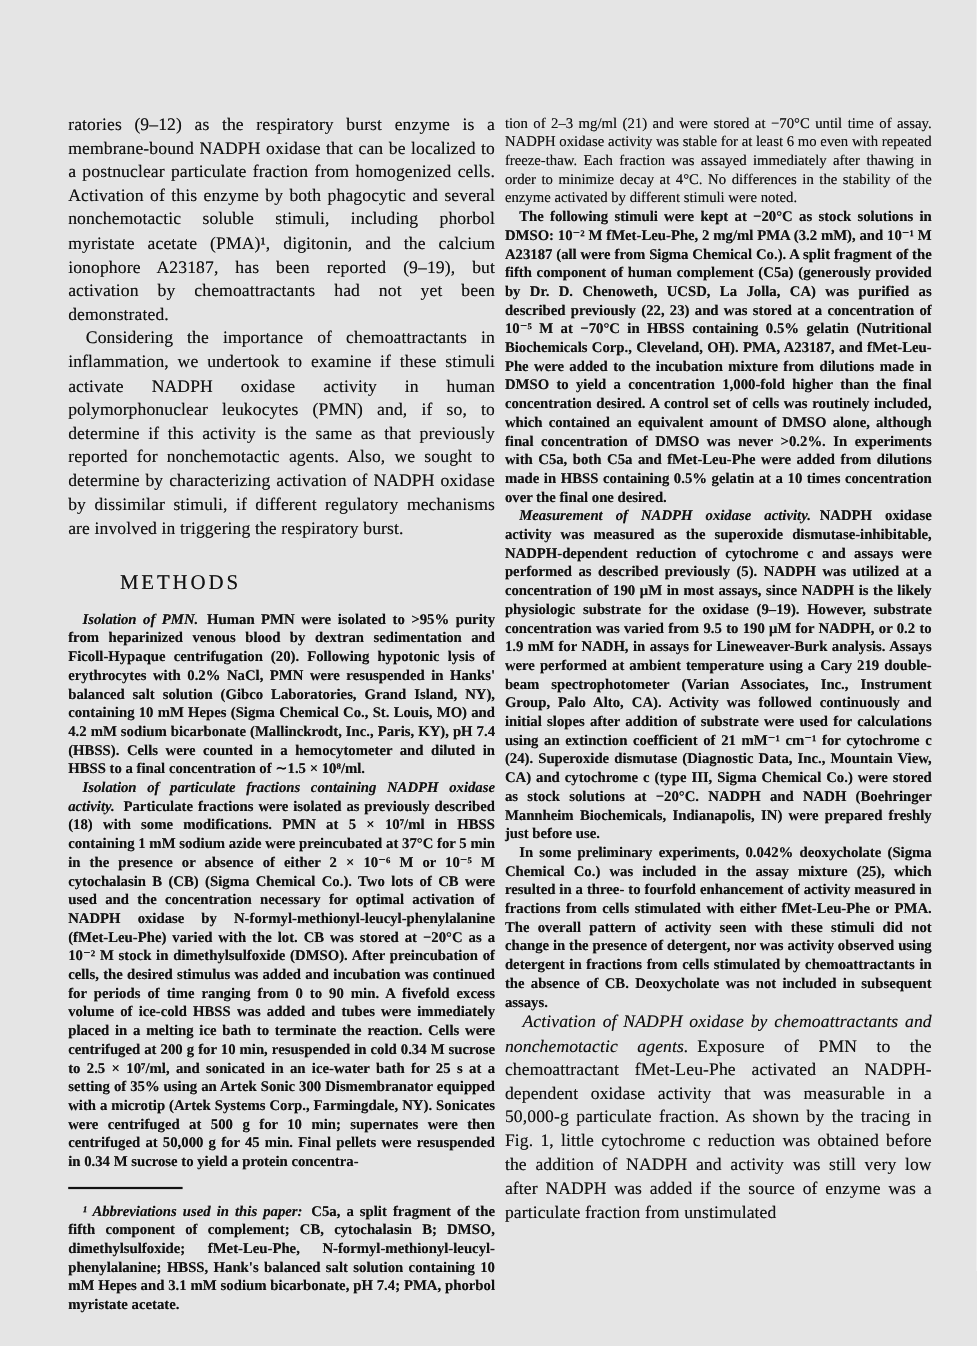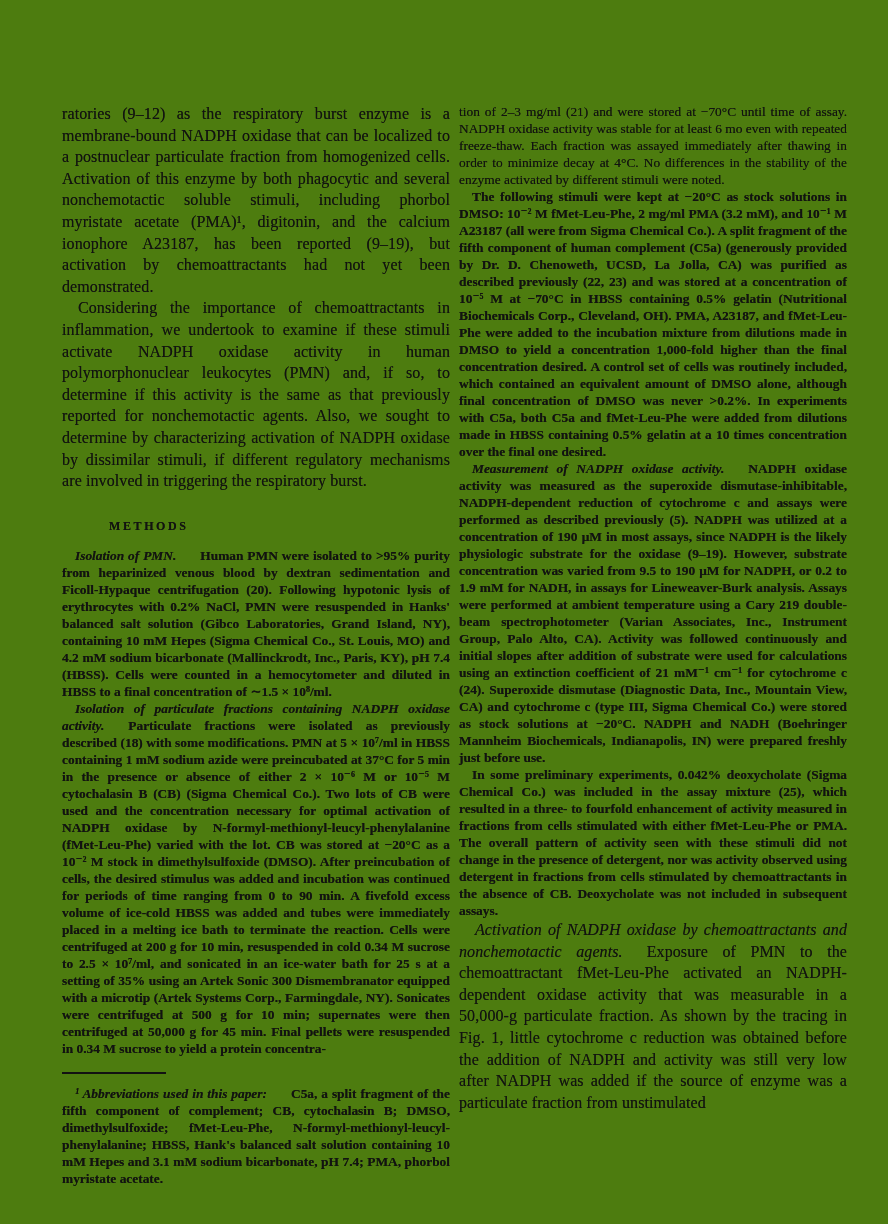--- a/index.html
+++ b/index.html
@@ -4,21 +4,21 @@
 <style>
   html, body {
     margin: 0;
     padding: 0;
     background: #ffffff;
   }
   .page {
     position: relative;
     width: 888px;
     height: 1224px;
-    background: #4d7c0f;
+    background: #e5e5e5;
     color: #121212;
     font-family: "Liberation Serif", "DejaVu Serif", serif;
     overflow: hidden;
   }
   .columns {
     position: absolute;
     left: 62px;
     top: 103px;
     display: flex;
     gap: 9px;
@@ -36,32 +36,32 @@
   }
   .sm {
     font-size: 13.4px;
     line-height: 17px;
     text-align: justify;
     text-shadow: 0 0 0.35px rgba(0,0,0,0.55);
   }
   .ind-lg { text-indent: 16px; }
   .ind-sm { text-indent: 13px; font-weight: bold; }
   .heading {
-    font-size: 12px;
-    font-weight: bold;
+    font-size: 19px;
+    font-weight: normal;
     letter-spacing: 2.6px;
     margin: 27px 0 13px 47px;
     text-shadow: 0 0 0.4px rgba(0,0,0,0.55);
   }
   .heading-results {
     margin: 17px 0 12px 55px;
   }
   .lead {
     font-style: italic;
-    padding-right: 24px;
+    padding-right: 8px;
   }
   .fn-rule {
     width: 104px;
     height: 0;
     border-top: 2.4px solid #121212;
     margin: 15px 0 11px 0;
   }
   .page-footer {
     position: absolute;
     top: 1137px;

